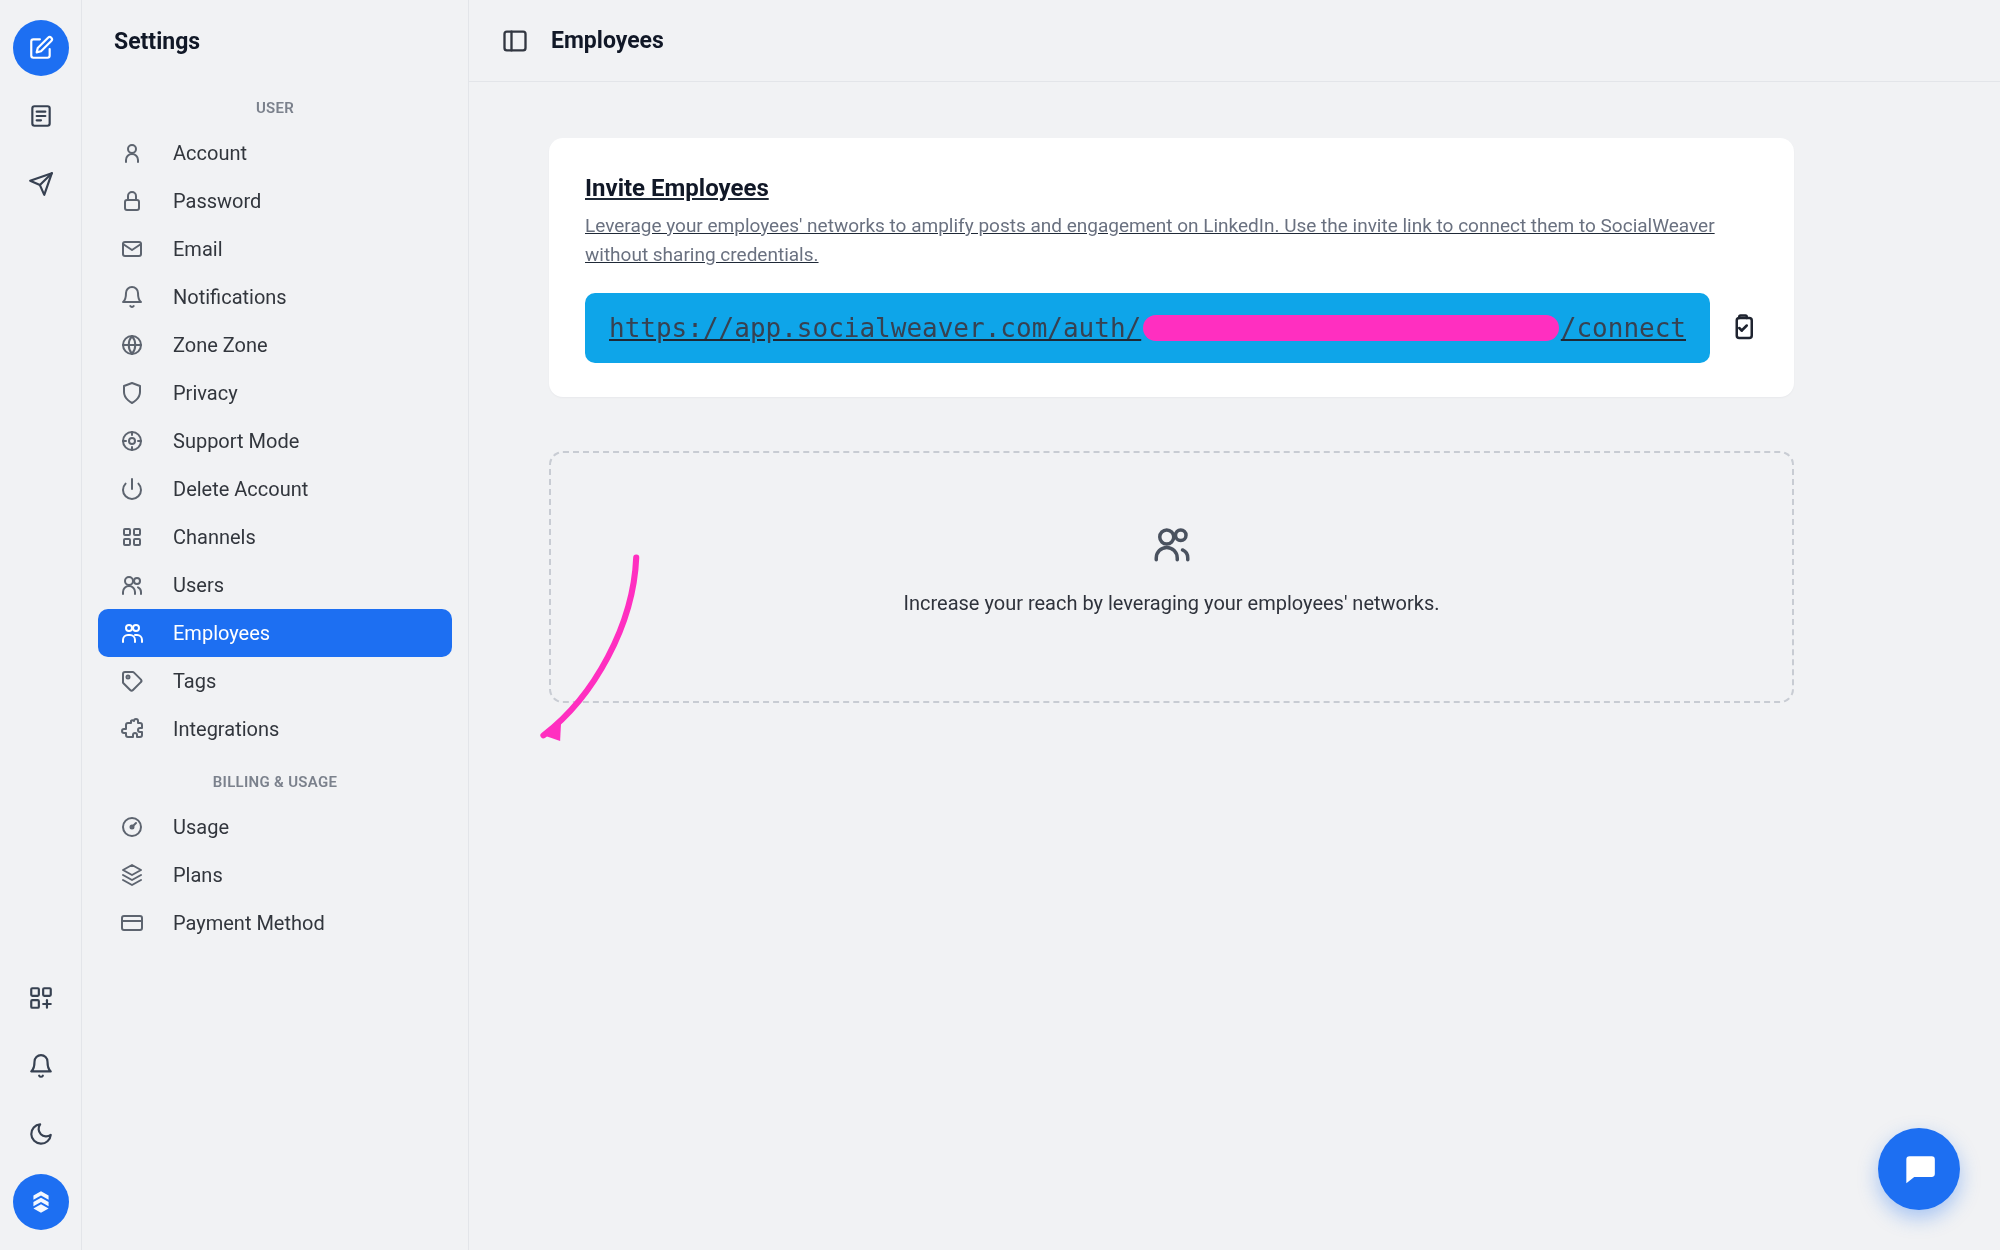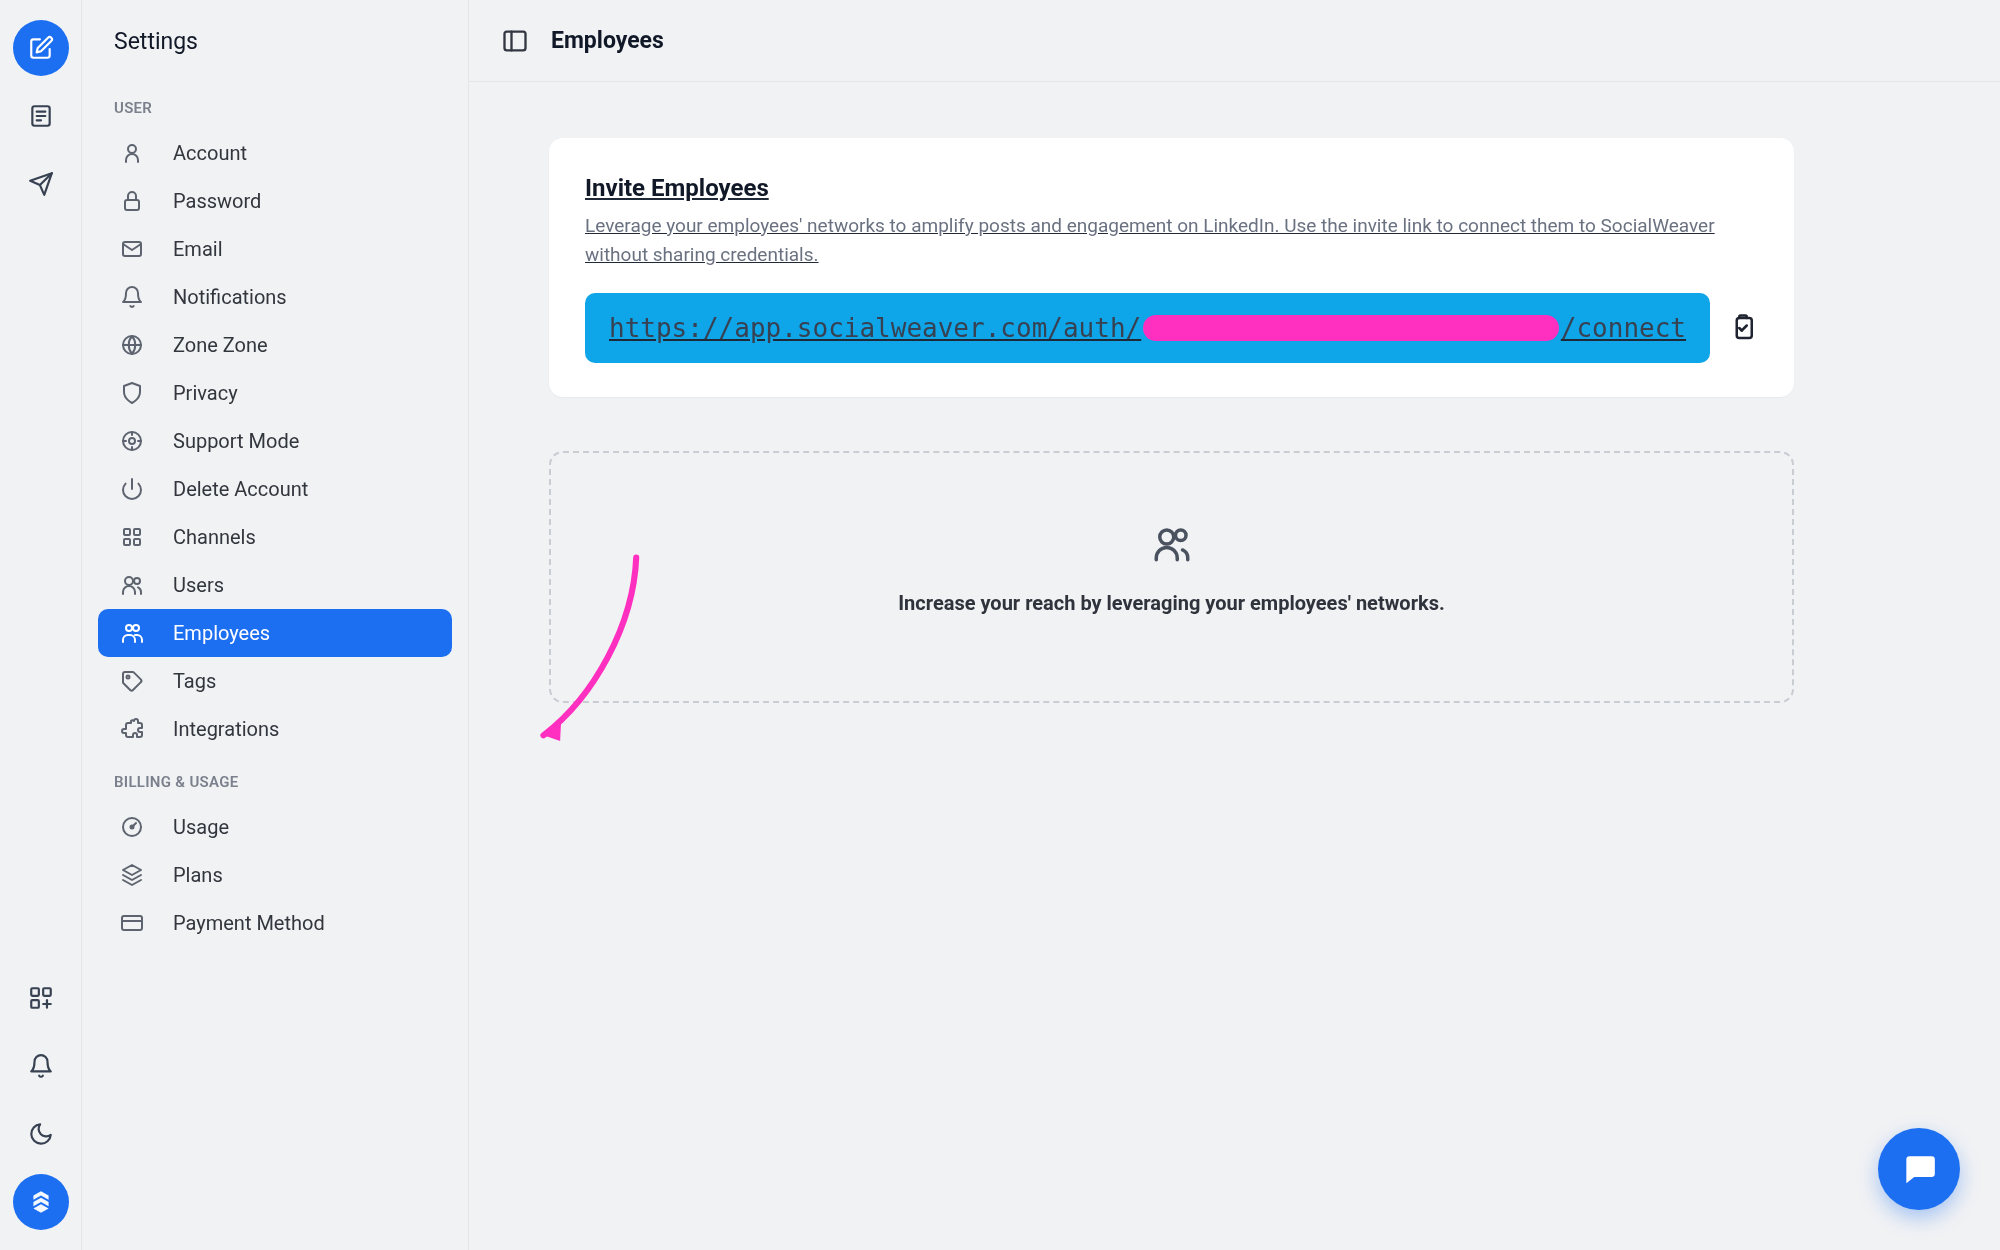--- a/index.html
+++ b/index.html
@@ -47,30 +47,31 @@
   
   .settings-sidebar {
     width: 387px;
     background:#f1f2f4;
     border-right:1px solid #e3e5e9;
     padding-top: 28px;
     overflow-y:auto;
   }
   .settings-title {
     font-size: 23px;
-    font-weight: 400;
+    font-weight: 700;
     padding: 0 32px 24px 32px;
     color:#111827;
   }
   .section-label {
     font-size: 15px;
     font-weight: 600;
     letter-spacing: .3px;
     color:#7b818c;
     padding: 20px 32px 12px 32px;
+    text-align: center;
   }
   .nav-item {
     display:flex;
     align-items:center;
     gap:29px;
     padding: 12px 22px;
     margin: 0 16px;
     border-radius: 10px;
     font-size: 20px;
     color:#32363d;
@@ -163,21 +164,21 @@
     padding:70px 40px 64px 40px;
     max-width:1245px;
     text-align:center;
     color:#4b5563;
   }
   .dashed-box .big-icon {
     width:42px;height:42px;
     margin:0 auto 26px auto;
     color:#4a525f;
   }
-  .dashed-box .line1 { font-size:20px; font-weight:700; color:#2f333c; margin-bottom:22px; }
+  .dashed-box .line1 { font-size:20px; font-weight:400; color:#2f333c; margin-bottom:22px; }
   .dashed-box .line2 { font-size:20px; color:#666d79; }
   
   .annotation-arrow {
     position:absolute;
     left: 10px;
     top: 470px;
     width: 220px;
     height: 200px;
     pointer-events:none;
   }

